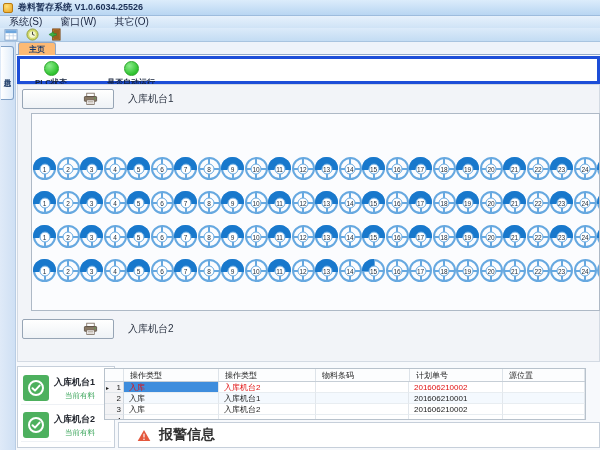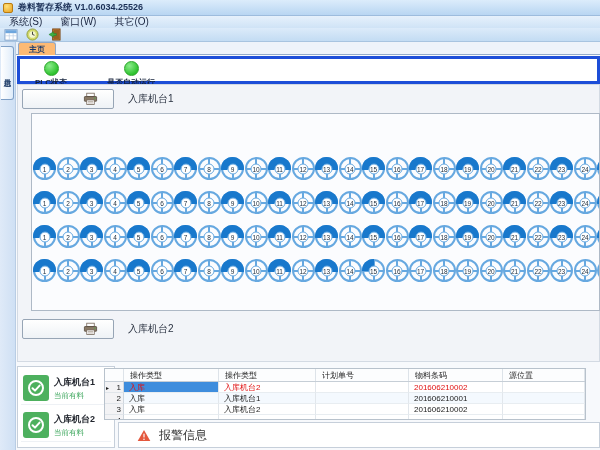--- a/index.html
+++ b/index.html
@@ -73,42 +73,42 @@
 
   
   .cards-panel { position:absolute; left:17px; top:366px; width:98px; height:82px;
     background:#ffffff; border:1px solid #c6cfda; padding:5px 3px; }
   .machine-card { position:relative; height:33px; margin-bottom:4px; background:#fff;
     border-bottom:1px solid #eef1f5; display:flex; align-items:center; }
   .card-icon { width:26px; height:26px; border-radius:3px; background:#4db05e;
     display:flex; align-items:center; justify-content:center; flex:0 0 26px; margin-left:2px; }
   .card-texts { margin-left:5px; }
   .card-title { font-size:9px; font-weight:bold; color:#22262e; white-space:nowrap; }
-  .card-status { font-size:7.5px; color:#3aa55a; margin-top:2px; white-space:nowrap; }
+  .card-status { font-size:7.5px; color:#3aa55a; margin-top:2px; white-space:nowrap;text-align:right; }
 
   
   .queue-table { position:absolute; left:104px; top:368px; width:482px; height:52px;
     background:#ffffff; border:1px solid #b8c2cc; overflow:hidden; font-size:8px; color:#222; }
   .q-header { display:flex; height:13px; background:#fcfdfe; border-bottom:1px solid #c6ced6; }
   .q-header .hcell { border-right:1px solid #dde3e9; display:flex; align-items:center; padding-left:6px;
     overflow:hidden; white-space:nowrap; }
   .q-row { display:flex; height:11px; }
   .q-row.alt { background:#f4f9fe; }
   .rowhead { background:#f3f3f5; border-right:1px solid #cfd6dd; border-bottom:1px solid #e0e5ea;
     display:flex; align-items:center; justify-content:flex-end; padding-right:2px; position:relative; }
   .rowhead .marker { position:absolute; left:1px; font-size:6px; color:#222; }
   .cell { border-right:1px solid #e2e7ec; border-bottom:1px solid #e8edf1; display:flex;
     align-items:center; padding-left:5px; overflow:hidden; white-space:nowrap; }
   .cell.sel { background:#3e8ddd; }
   .red-text { color:#e01010; }
 
   
   .alarm-bar { position:absolute; left:118px; top:422px; width:482px; height:26px;
     background:#ffffff; border:1px solid #c6cfda; display:flex; align-items:center; padding-left:18px; }
-  .alarm-label { font-size:12px; font-weight:normal; color:#333; margin-left:8px; }
+  .alarm-label { font-size:14px; font-weight:bold; color:#333; margin-left:8px; }
 
   svg { display:block; }
 </style>
 </head>
 <body>
 
 <div class="titlebar">
   <span class="app-icon"></span>
   <span class="title-text">卷料暂存系统 V1.0.6034.25526</span>
 </div>
@@ -627,22 +627,22 @@
         <div class="card-status">当前有料</div>
       </div>
     </div>
   </div>
 
 <div class="queue-table" id="queue-table">
     <div class="q-header">
       <div class="hcell" style="width: 19px; flex: 0 0 19px;"></div>
       <div class="hcell" style="width: 95px; flex: 0 0 95px;">操作类型</div>
       <div class="hcell" style="width: 97px; flex: 0 0 97px;">操作类型</div>
+      <div class="hcell" style="width: 94px; flex: 0 0 94px;">物料条码</div>
       <div class="hcell" style="width: 93px; flex: 0 0 93px;">计划单号</div>
-      <div class="hcell" style="width: 94px; flex: 0 0 94px;">物料条码</div>
       <div class="hcell" style="width: 82px; flex: 0 0 82px;">源位置</div>
     </div>
     <div class="q-row">
       <div class="rowhead" style="width: 19px; flex: 0 0 19px;">
         <span class="marker">▸</span>
         <span>1</span>
       </div>
       <div class="cell sel red-text" style="width: 95px; flex: 0 0 95px;">入库</div>
       <div class="cell red-text" style="width: 97px; flex: 0 0 97px;">入库机台2</div>
       <div class="cell red-text" style="width: 93px; flex: 0 0 93px;"></div>

